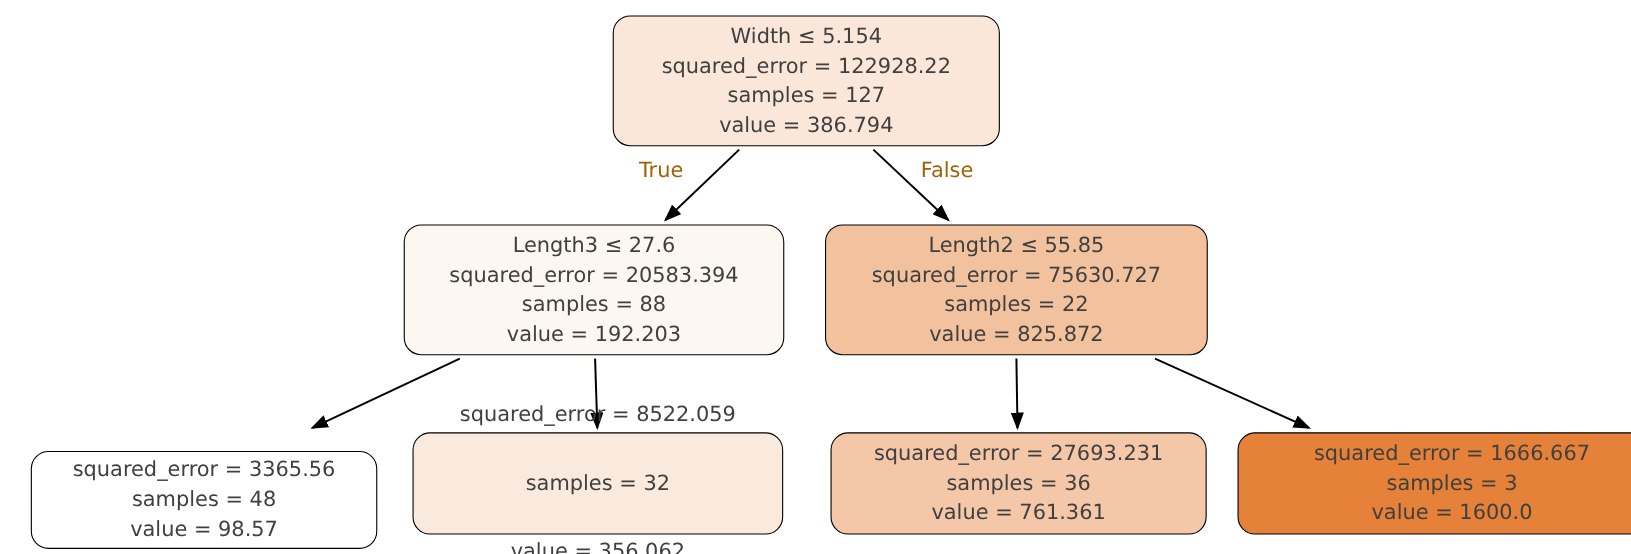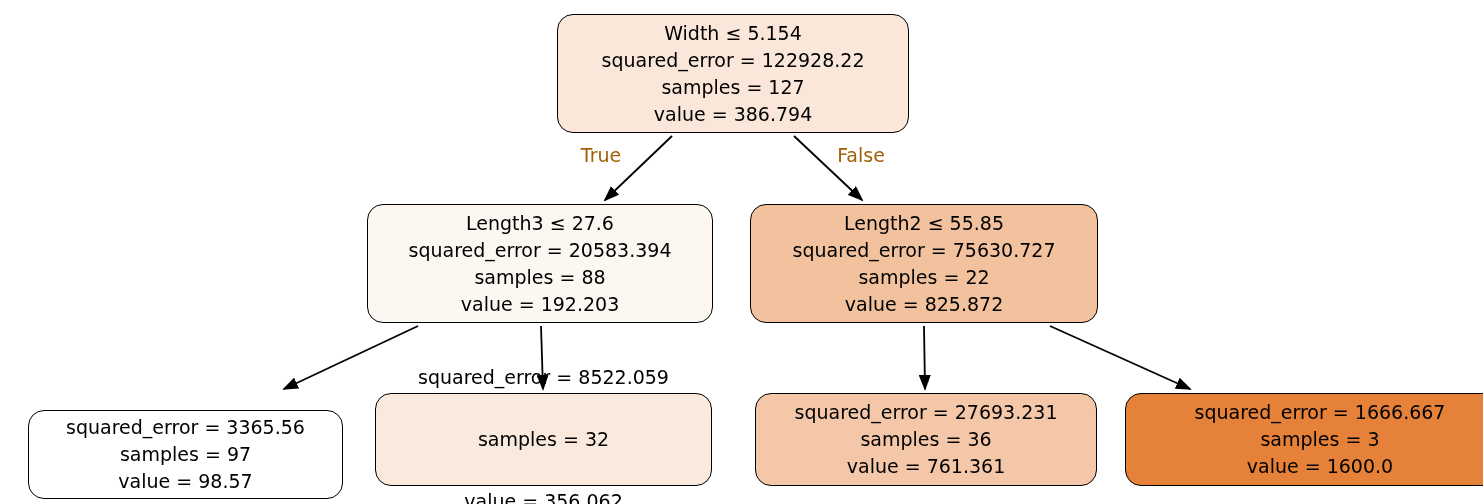--- a/index.html
+++ b/index.html
@@ -26,21 +26,21 @@
     box-sizing: border-box;
     border: 1.6px solid #000000;
     border-radius: 16px;
     display: flex;
     flex-direction: column;
     justify-content: center;
     align-items: center;
     text-align: center;
     font-size: 19px;
     line-height: 27px;
-    color: #000000;
+    color: #404040;
     background: #ffffff; 
   }
   .node .tline { white-space: nowrap; }
 
   .node-root { left: 557px; top: 14px;  width: 352px; height: 119px; }
   .node-l    { left: 367px; top: 204px; width: 346px; height: 119px; }
   .node-r    { left: 750px; top: 204px; width: 348px; height: 119px; }
   .leaf-ll   { left: 28px;  top: 410px; width: 315px; height: 89px; }
   .leaf-lr   { left: 375px; top: 393px; width: 337px; height: 93px; }
   .leaf-rl   { left: 755px; top: 393px; width: 342px; height: 93px; }
@@ -95,21 +95,21 @@
 
   <div class="node node-r" data-bind-bg="tree.nodes.2.fill" style="background-color: rgb(242, 194, 159);">
     <div class="tline" data-bind="tree.nodes.2.condition">Length2 ≤ 55.85</div>
     <div class="tline" data-bind="tree.nodes.2.squared_error">squared_error = 75630.727</div>
     <div class="tline" data-bind="tree.nodes.2.samples">samples = 22</div>
     <div class="tline" data-bind="tree.nodes.2.value">value = 825.872</div>
   </div>
 
   <div class="node leaf-ll" data-bind-bg="tree.nodes.3.fill" style="background-color: rgb(255, 255, 255);">
     <div class="tline" data-bind="tree.nodes.3.squared_error">squared_error = 3365.56</div>
-    <div class="tline" data-bind="tree.nodes.3.samples">samples = 97</div>
+    <div class="tline" data-bind="tree.nodes.3.samples">samples = 48</div>
     <div class="tline" data-bind="tree.nodes.3.value">value = 98.57</div>
   </div>
 
   <div class="node leaf-lr" data-bind-bg="tree.nodes.4.fill" style="background-color: rgb(250, 233, 221); gap: 35px;">
     <div class="tline" data-bind="tree.nodes.4.squared_error">squared_error = 8522.059</div>
     <div class="tline" data-bind="tree.nodes.4.samples">samples = 32</div>
     <div class="tline" data-bind="tree.nodes.4.value">value = 356.062</div>
   </div>
 
   <div class="node leaf-rl" data-bind-bg="tree.nodes.5.fill" style="background-color: rgb(243, 199, 168);">

